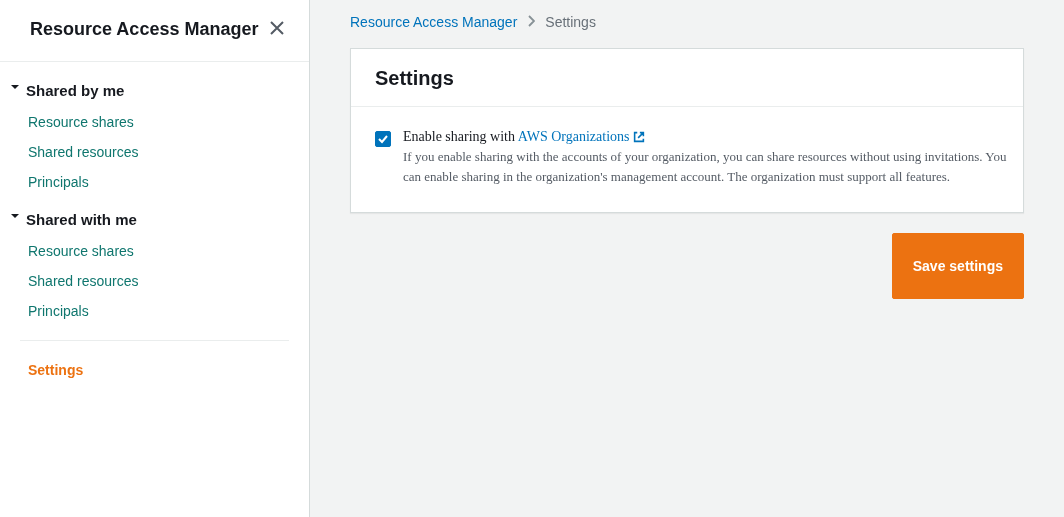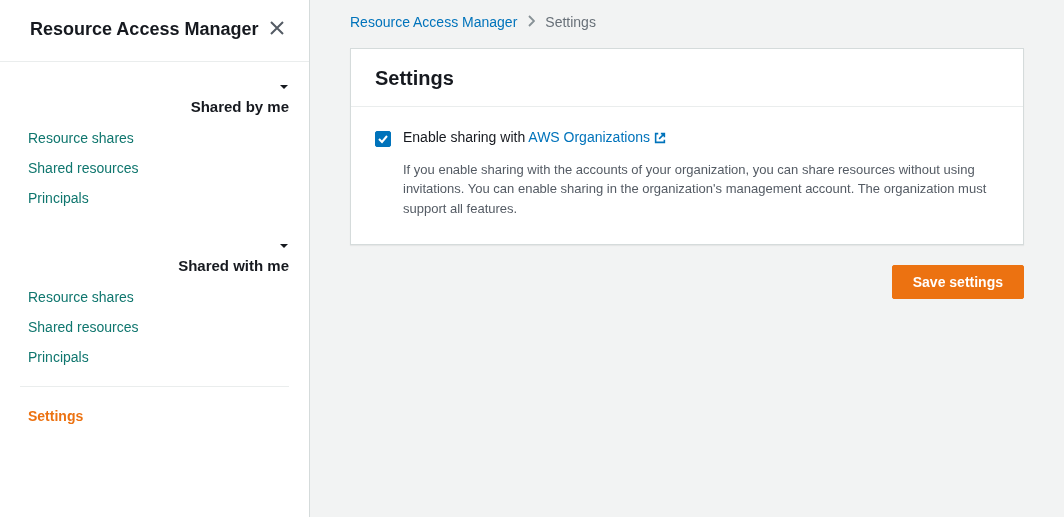--- a/index.html
+++ b/index.html
@@ -40,28 +40,27 @@
       cursor: pointer;
       color: #545b64;
       margin-top: -2px;
     }
     .close-btn svg { display: block; }
     .nav {
       padding: 12px 0 20px 0;
     }
     .nav-section-header {
       display: flex;
-      align-items: flex-end;
+      align-items: flex-start;
       gap: 6px;
       padding: 8px 20px 8px 10px;
       font-weight: 700;
       font-size: 15px;
       color: #16191f;
       cursor: pointer;
-      flex-direction: column;
     }
     .nav-section-header svg { flex-shrink: 0; }
     .nav-item {
       display: block;
       padding: 7px 20px 7px 28px;
       font-size: 14px;
       color: #0f766e;
       text-decoration: none;
       cursor: pointer;
     }
@@ -105,20 +104,21 @@
       padding: 18px 24px 16px 24px;
       border-bottom: 1px solid #eaeded;
     }
     .panel-title {
       font-size: 20px;
       font-weight: 700;
       color: #16191f;
     }
     .panel-body {
       padding: 22px 16px 26px 24px;
+      font-family: Liberation Serif, serif;
     }
     .checkbox-row {
       display: flex;
       align-items: flex-start;
       gap: 12px;
     }
     .checkbox-wrap {
       width: 16px;
       height: 16px;
       border: 1px solid #0073bb;
@@ -145,33 +145,33 @@
     .ext-icon {
       display: inline-flex;
       vertical-align: middle;
       margin-left: 3px;
       margin-bottom: 1px;
     }
     .checkbox-desc {
       font-size: 13px;
       color: #545b64;
       line-height: 1.5;
-      margin-top: 14px;
+      margin-top: 2px;
     }
     .actions {
       display: flex;
       justify-content: flex-end;
     }
     .btn-primary {
       background: #ec7211;
       color: #ffffff;
       border: 1px solid #ec7211;
       font-weight: 700;
       font-size: 14px;
-      padding: 8px 20px;
+      padding: 24px 20px;
       border-radius: 2px;
       cursor: pointer;
     }
   </style>
 </head>
 <body>
 
 <aside class="sidebar">
   <div class="sidebar-header">
     <div class="sidebar-title">Resource Access Manager</div>
@@ -186,21 +186,21 @@
     <div class="nav-section-header">
       <svg width="10" height="10" viewBox="0 0 10 10">
           <path d="M1 3 L5 7 L9 3 Z" fill="#16191f"></path>
         </svg>
       <span>Shared by me</span>
     </div>
     <a class="nav-item">Resource shares</a>
     <a class="nav-item">Shared resources</a>
     <a class="nav-item">Principals</a>
 
-    <div class="nav-section-header" style="margin-top:20px">
+    <div class="nav-section-header" style="margin-top:6px">
       <svg width="10" height="10" viewBox="0 0 10 10">
           <path d="M1 3 L5 7 L9 3 Z" fill="#16191f"></path>
         </svg>
       <span>Shared with me</span>
     </div>
     <a class="nav-item">Resource shares</a>
     <a class="nav-item">Shared resources</a>
     <a class="nav-item">Principals</a>
 
     <hr class="nav-divider">

